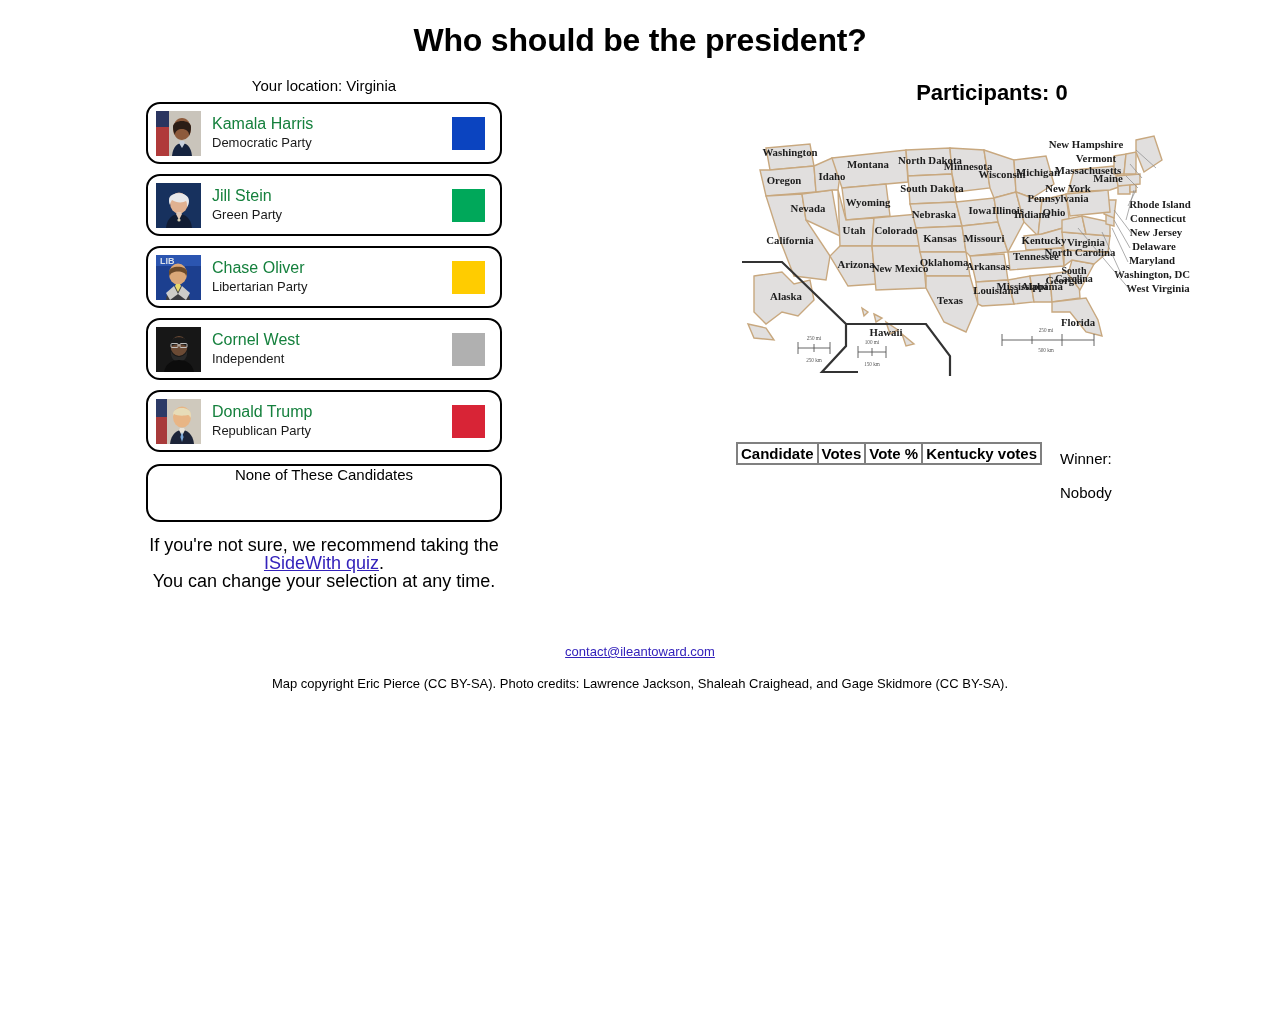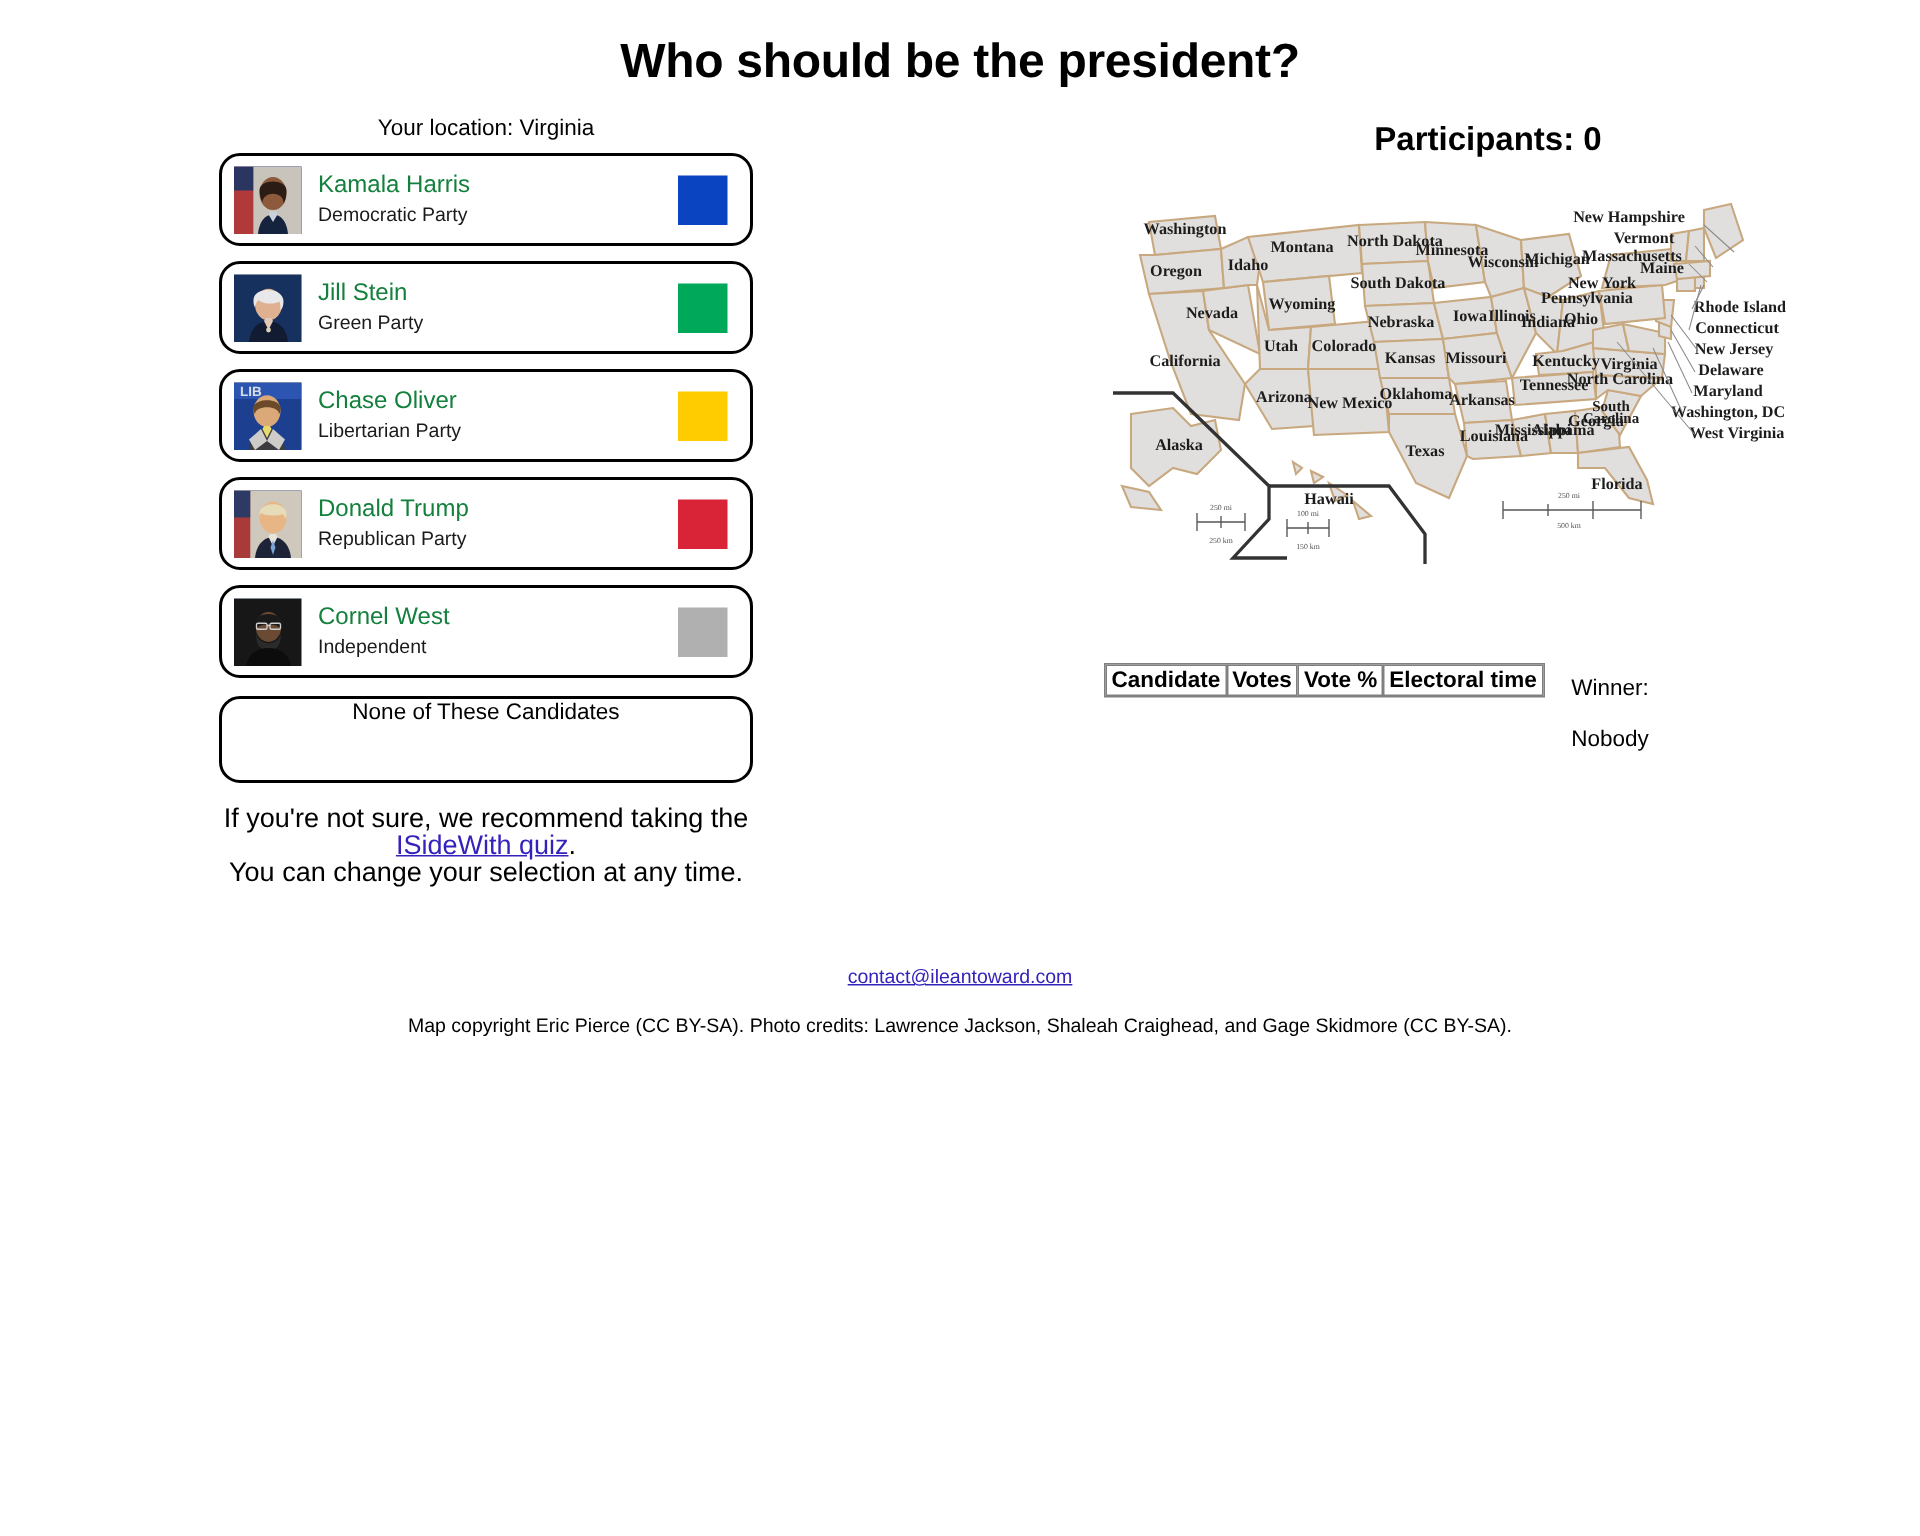--- a/index.html
+++ b/index.html
@@ -263,56 +263,56 @@
         <div class="cand-text">
           <div class="cand-name">Chase Oliver</div>
           <div class="cand-party">Libertarian Party</div>
         </div>
         <div class="cand-swatch" style="background-color: rgb(255, 204, 0);"></div>
       </div>
 
       <div class="candidate-card">
         <div class="cand-photo">
           <svg width="45" height="45" viewBox="0 0 45 45">
+            <rect width="45" height="45" fill="#171717"></rect>
+            <ellipse cx="23" cy="19" rx="8.5" ry="10" fill="#6b4a34"></ellipse>
+            <path d="M13.5 17c0-9 19-9 19 0 0 2 0 3-1 4 0-5-17-5-17 0-1-1-1-2-1-4z" fill="#1a1a1a"></path>
+            <path d="M15 23c1 9 15 9 16 0 1 6-2 12-8 12s-9-6-8-12z" fill="#2a2a2a"></path>
+            <path d="M8 45c2-9 8-12 15-12s13 3 15 12z" fill="#0c0c0c"></path>
+            <rect x="15" y="16.5" width="7" height="4" rx="1" fill="none" stroke="#cfcfcf" stroke-width="0.9"></rect>
+            <rect x="24" y="16.5" width="7" height="4" rx="1" fill="none" stroke="#cfcfcf" stroke-width="0.9"></rect>
+            <line x1="22" y1="18" x2="24" y2="18" stroke="#cfcfcf" stroke-width="0.9"></line>
+          </svg>
+        </div>
+        <div class="cand-text">
+          <div class="cand-name">Cornel West</div>
+          <div class="cand-party">Independent</div>
+        </div>
+        <div class="cand-swatch" style="background-color: rgb(176, 176, 176);"></div>
+      </div>
+
+      <div class="candidate-card">
+        <div class="cand-photo">
+          <svg width="45" height="45" viewBox="0 0 45 45">
             <rect width="45" height="45" fill="#b9b2a6"></rect>
             <rect x="0" y="0" width="11" height="45" fill="#a83a3a"></rect>
             <rect x="0" y="0" width="11" height="18" fill="#2d3a66"></rect>
             <rect x="11" y="0" width="34" height="45" fill="#cfc9bd"></rect>
             <ellipse cx="26" cy="18" rx="9" ry="10.5" fill="#e8b585"></ellipse>
             <path d="M17 15c1-8 18-8 18 1 0 1 0 2-1 3 0-2-1-3-2-3 -4 1-11 1-14-1 -1 1-1 2-1 3 0-1 0-2 0-3z" fill="#e7dcb8"></path>
             <path d="M14 45c1-10 7-14 12-14s11 4 12 14z" fill="#1d2438"></path>
             <path d="M23 31l3 6 3-6 -1-2h-4z" fill="#e9e4da"></path>
             <path d="M26 33l-1.6 5 1.6 5 1.6-5z" fill="#7aa6d8"></path>
           </svg>
         </div>
         <div class="cand-text">
           <div class="cand-name">Donald Trump</div>
           <div class="cand-party">Republican Party</div>
         </div>
         <div class="cand-swatch" style="background-color: rgb(216, 36, 54);"></div>
-      </div>
-
-      <div class="candidate-card">
-        <div class="cand-photo">
-          <svg width="45" height="45" viewBox="0 0 45 45">
-            <rect width="45" height="45" fill="#171717"></rect>
-            <ellipse cx="23" cy="19" rx="8.5" ry="10" fill="#6b4a34"></ellipse>
-            <path d="M13.5 17c0-9 19-9 19 0 0 2 0 3-1 4 0-5-17-5-17 0-1-1-1-2-1-4z" fill="#1a1a1a"></path>
-            <path d="M15 23c1 9 15 9 16 0 1 6-2 12-8 12s-9-6-8-12z" fill="#2a2a2a"></path>
-            <path d="M8 45c2-9 8-12 15-12s13 3 15 12z" fill="#0c0c0c"></path>
-            <rect x="15" y="16.5" width="7" height="4" rx="1" fill="none" stroke="#cfcfcf" stroke-width="0.9"></rect>
-            <rect x="24" y="16.5" width="7" height="4" rx="1" fill="none" stroke="#cfcfcf" stroke-width="0.9"></rect>
-            <line x1="22" y1="18" x2="24" y2="18" stroke="#cfcfcf" stroke-width="0.9"></line>
-          </svg>
-        </div>
-        <div class="cand-text">
-          <div class="cand-name">Cornel West</div>
-          <div class="cand-party">Independent</div>
-        </div>
-        <div class="cand-swatch" style="background-color: rgb(176, 176, 176);"></div>
       </div>
 
       <div class="none-card">
         <span>None of These Candidates</span>
       </div>
     </div>
 
     <div class="recommend">
       <span>If you're not sure, we recommend taking the </span><a href="#">ISideWith quiz</a><span>.</span><br>
       <span>You can change your selection at any time.</span>
@@ -520,21 +520,21 @@
       </svg>
     </div>
 
     <div class="results-row">
       <table class="results">
         <thead>
           <tr>
             <th>Candidate</th>
             <th>Votes</th>
             <th>Vote %</th>
-            <th>Electoral time</th>
+            <th>Kentucky votes</th>
           </tr>
         </thead>
         <tbody></tbody>
       </table>
 
       <div class="winner-box">
         <div>Winner:</div>
         <div class="winner-name">Nobody</div>
       </div>
     </div>

